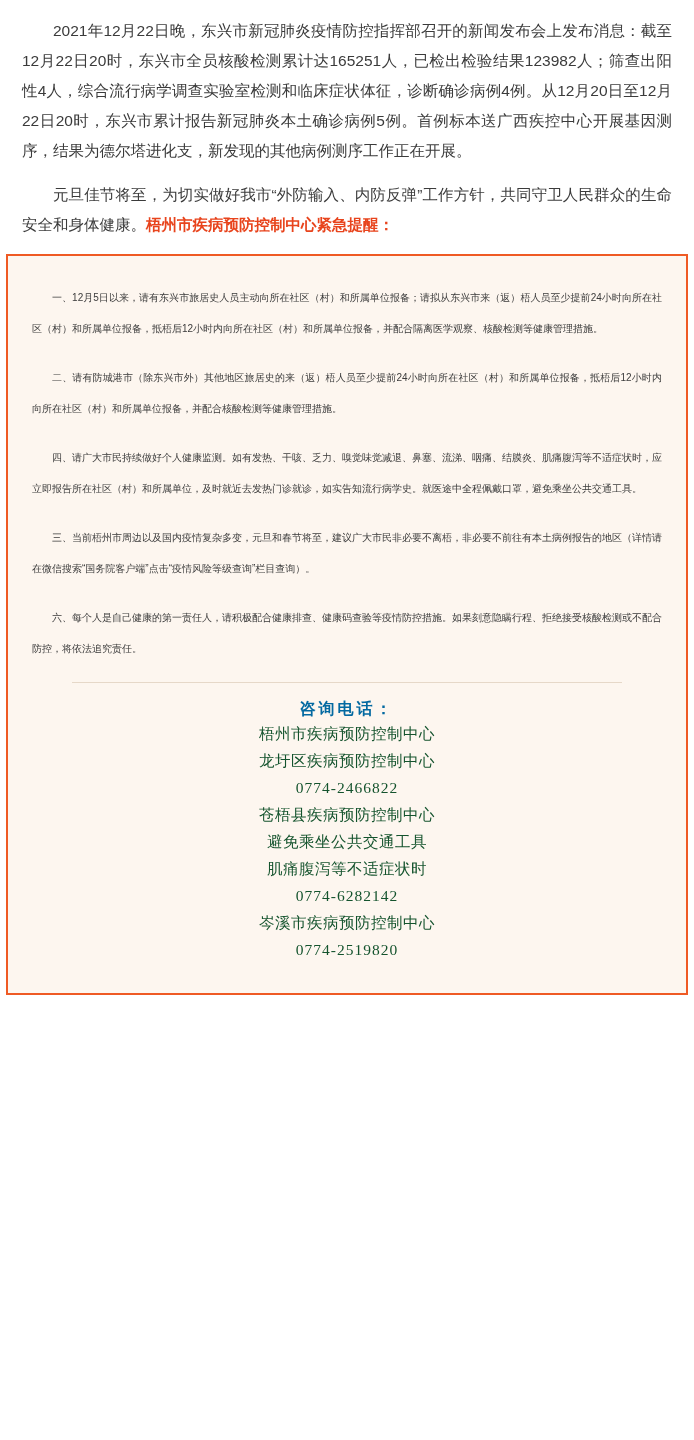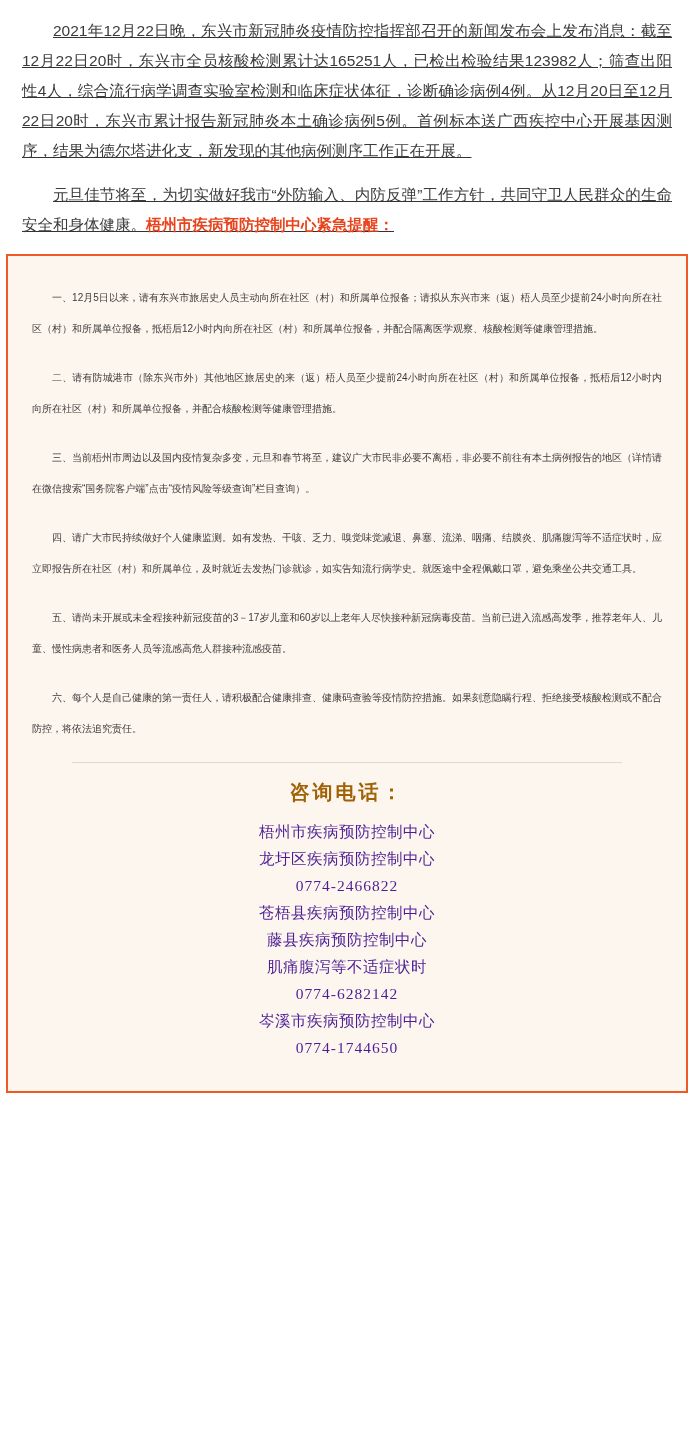--- a/index.html
+++ b/index.html
@@ -13,21 +13,20 @@
     color: #333333;
   }
   .page {
     width: 694px;
     box-sizing: border-box;
     position: relative;
     padding-bottom: 0;
   }
   .intro {
     padding: 16px 22px 0 22px;
-    text-decoration: underline;
   }
   .intro p {
     margin: 0 0 14px 0;
     font-size: 15.5px;
     line-height: 30px;
     text-align: justify;
     text-indent: 2em;
     color: #3b3b3b;
   }
   .intro p.first {
@@ -66,30 +65,30 @@
   }
   .divider {
     height: 1px;
     background: #e6d8c8;
     margin: 18px 40px 16px 40px;
   }
   .phone-title {
     text-align: center;
     font-family: "Liberation Serif", serif;
     font-weight: bold;
-    font-size: 20px;
-    color: #a16207;
+    font-size: 16px;
+    color: #0369a1;
     letter-spacing: 3px;
-    margin-bottom: 12px;
+    margin-bottom: 0;
   }
   .phone-list {
     text-align: center;
     font-family: "Liberation Serif", serif;
     font-size: 15.5px;
-    color: #4c1d95;
+    color: #14532d;
     line-height: 27px;
   }
   .phone-list .org {
     letter-spacing: 0.5px;
   }
   .phone-list .num {
     letter-spacing: 1px;
   }
 </style>
 </head>
@@ -98,36 +97,35 @@
 <div class="page">
 
   <div class="intro">
     <p class="first">2021年12月22日晚，东兴市新冠肺炎疫情防控指挥部召开的新闻发布会上发布消息：截至12月22日20时，东兴市全员核酸检测累计达165251人，已检出检验结果123982人；筛查出阳性4人，综合流行病学调查实验室检测和临床症状体征，诊断确诊病例4例。从12月20日至12月22日20时，东兴市累计报告新冠肺炎本土确诊病例5例。首例标本送广西疾控中心开展基因测序，结果为德尔塔进化支，新发现的其他病例测序工作正在开展。</p>
     <p><span>元旦佳节将至，为切实做好我市“外防输入、内防反弹”工作方针，共同守卫人民群众的生命安全和身体健康。</span><span class="highlight-red">梧州市疾病预防控制中心紧急提醒：</span></p>
   </div>
 
   <div class="notice-box">
     <p class="item">一、12月5日以来，请有东兴市旅居史人员主动向所在社区（村）和所属单位报备；请拟从东兴市来（返）梧人员至少提前24小时向所在社区（村）和所属单位报备，抵梧后12小时内向所在社区（村）和所属单位报备，并配合隔离医学观察、核酸检测等健康管理措施。</p>
     <p class="item">二、请有防城港市（除东兴市外）其他地区旅居史的来（返）梧人员至少提前24小时向所在社区（村）和所属单位报备，抵梧后12小时内向所在社区（村）和所属单位报备，并配合核酸检测等健康管理措施。</p>
+    <p class="item">四、请广大市民持续做好个人健康监测。如有发热、干咳、乏力、嗅觉味觉减退、鼻塞、流涕、咽痛、结膜炎、肌痛腹泻等不适症状时，应立即报告所在社区（村）和所属单位，及时就近去发热门诊就诊，如实告知流行病学史。就医途中全程佩戴口罩，避免乘坐公共交通工具。</p>
     <p class="item">三、当前梧州市周边以及国内疫情复杂多变，元旦和春节将至，建议广大市民非必要不离梧，非必要不前往有本土病例报告的地区（详情请在微信搜索“国务院客户端”点击“疫情风险等级查询”栏目查询）。</p>
-    <p class="item">四、请广大市民持续做好个人健康监测。如有发热、干咳、乏力、嗅觉味觉减退、鼻塞、流涕、咽痛、结膜炎、肌痛腹泻等不适症状时，应立即报告所在社区（村）和所属单位，及时就近去发热门诊就诊，如实告知流行病学史。就医途中全程佩戴口罩，避免乘坐公共交通工具。</p>
-    <p class="item">五、请尚未开展或未全程接种新冠疫苗的3－17岁儿童和60岁以上老年人尽快接种新冠病毒疫苗。当前已进入流感高发季，推荐老年人、儿童、慢性病患者和医务人员等流感高危人群接种流感疫苗。</p>
     <p class="item">六、每个人是自己健康的第一责任人，请积极配合健康排查、健康码查验等疫情防控措施。如果刻意隐瞒行程、拒绝接受核酸检测或不配合防控，将依法追究责任。</p>
 
 
     <div class="divider"></div>
 
     <div class="phone-title">咨询电话：</div>
 
     <div class="phone-list">
       <div class="org">梧州市疾病预防控制中心</div>
       <div class="org">龙圩区疾病预防控制中心</div>
       <div class="num">0774-2466822</div>
       <div class="org">苍梧县疾病预防控制中心</div>
-      <div class="org">藤县疾病预防控制中心</div>
+      <div class="org">避免乘坐公共交通工具</div>
       <div class="org">肌痛腹泻等不适症状时</div>
       <div class="num">0774-6282142</div>
       <div class="org">岑溪市疾病预防控制中心</div>
-      <div class="num">0774-1744650</div>
+      <div class="num">0774-2519820</div>
     </div>
   </div>
 
 </div>
 
 </body></html>

